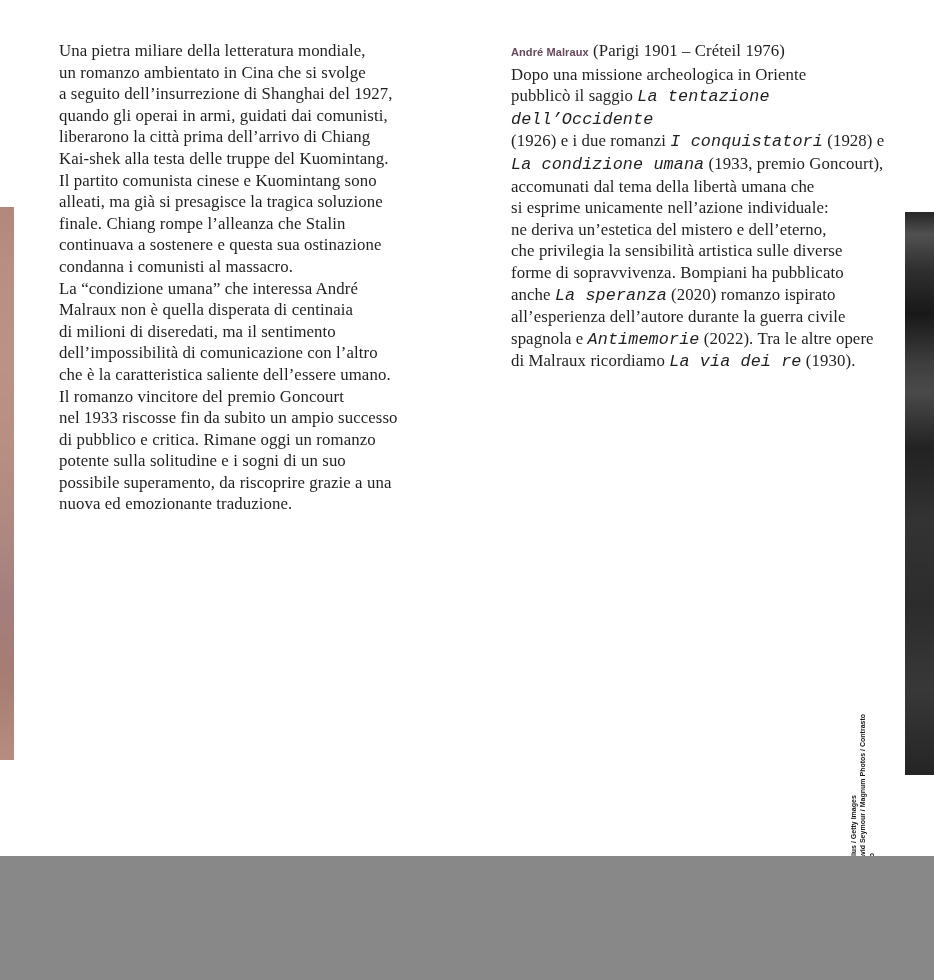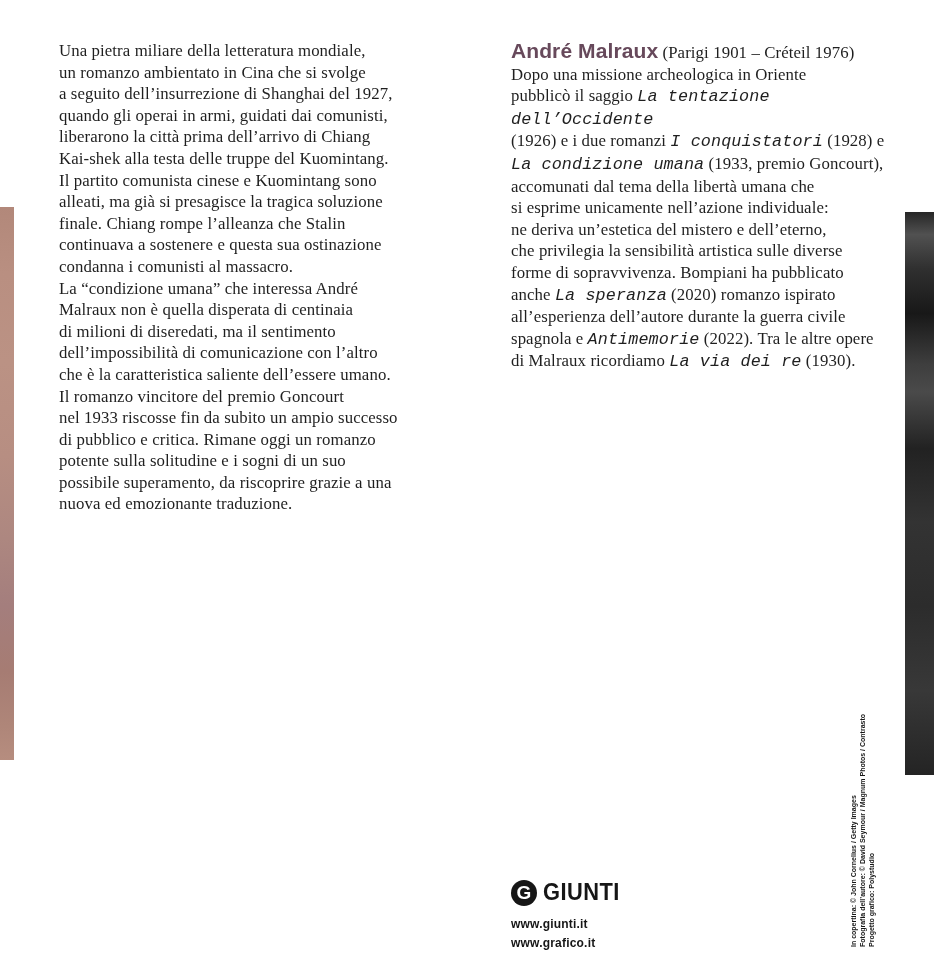--- a/index.html
+++ b/index.html
@@ -1,18 +1,18 @@
 <!DOCTYPE html>
 <html style="--text: #1f1f1f; --accent: #67495b; --logo: #161616;"><head>
 <meta charset="utf-8">
 <style>
   html,body{margin:0;padding:0;background:#888;}
   .page{
     position:relative;
-    width:934px;height:980px;
+    width:934px;height:856px;
     background:#ffffff;
     overflow:hidden;
     font-family:"Liberation Serif","DejaVu Serif",serif;
   }
   .photo-strip{position:absolute;}
   .strip-left{
     left:0;top:207px;width:14px;height:553px;
     background:linear-gradient(180deg,
       #b2887a 0%, #b98f81 12%, #bb9284 28%, #b78e82 45%,
       #ad8780 60%, #a47e7d 72%, #a67c73 84%, #af8679 94%, #b68d7f 100%);
@@ -29,21 +29,21 @@
     font-size:16.8px;
     line-height:21.6px;
     color:var(--text,#1f1f1f);
     letter-spacing:0.1px;
   }
   .col-left{left:59px;top:40px;width:395px;}
   .col-right{left:511px;top:40px;width:380px;}
   .seg-bold{
     font-family:"Liberation Sans","DejaVu Sans",sans-serif;
     font-weight:bold;
-    font-size:21px;
+    font-size:11px;
     color:var(--accent,#67495b);
   }
   .seg-italic{font-style:italic;font-family:Liberation Mono, monospace;}
   .publisher{position:absolute;left:511px;top:879px;}
   .logo-row{display:flex;align-items:center;height:27px;}
   .logo-disc{
     width:26px;height:26px;border-radius:50%;
     background:var(--logo,#161616);
     display:flex;align-items:center;justify-content:center;
     margin-right:6px;

